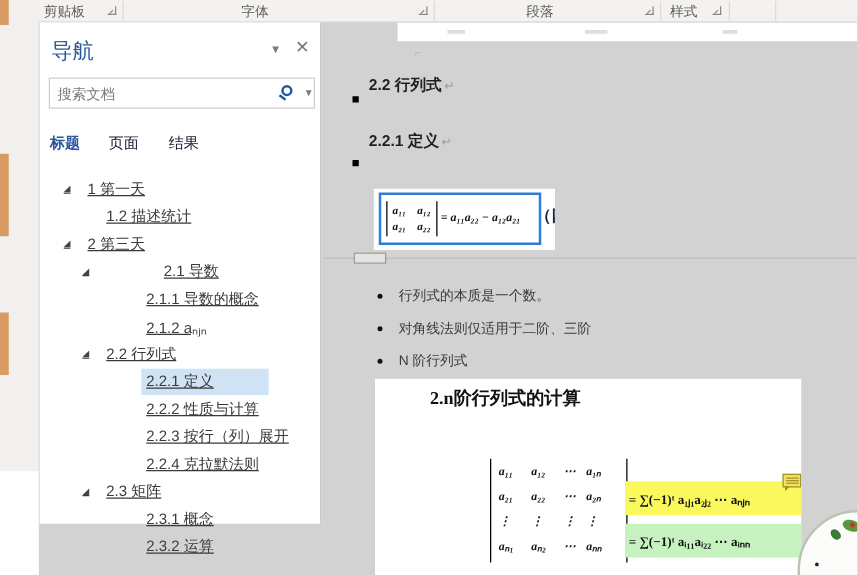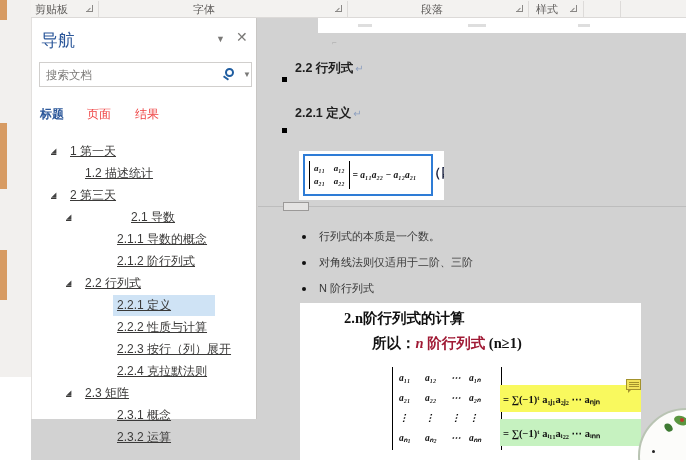--- a/index.html
+++ b/index.html
@@ -25,21 +25,21 @@
   .navpane { position:absolute; left:31px; top:18px; width:226px; height:401px; background:#fff; border-left:1px solid #e2e0de; border-right:1px solid #c8c6c4; }
   .nav-title { position:absolute; left:9px; top:11px; font-size:17px; color:#2b579a; }
   .nav-chevron { position:absolute; left:184px; top:16px; font-size:9px; color:#7a7977; cursor:default; }
   .nav-close { position:absolute; left:204px; top:11px; font-size:14px; color:#7a7977; cursor:default; }
   .searchbox { position:absolute; left:7px; top:44px; width:213px; height:25px; background:#fff; border:1px solid #d1cfcd; }
   .search-ph { position:absolute; left:6px; top:5px; font-size:11.5px; color:#7c7a78; }
   .search-icon { position:absolute; left:185px; top:5px; width:9px; height:9px; border:2px solid #1f5da0; border-radius:50%; }
   .search-icon::after { content:""; position:absolute; left:-4px; top:7px; width:6px; height:2px; background:#1f5da0; transform:rotate(35deg); }
   .search-caret { position:absolute; left:203px; top:7px; font-size:8px; color:#7a7977; }
   .navtabs { position:absolute; left:0; top:86px; width:100%; height:20px; font-size:12px; }
-  .navtab { position:absolute; top:2px; color:#ef4444; }
+  .navtab { position:absolute; top:2px; color:#0f172a; }
   .navtab.active { color:#2b579a; font-weight:bold; }
   .t0 { left:8px; } .t1 { left:55px; } .t2 { left:103px; }
 
   #nav-tree { position:absolute; left:0; top:122px; width:224px; }
   .trow { height:22px; display:flex; align-items:center; font-size:12px; color:#3b3a39; white-space:nowrap;text-decoration:underline; }
   .tri { width:9px; font-size:7px; color:#444; margin-right:6px; flex:0 0 9px; }
   .tri.hidden { visibility:hidden; }
   .tlabel { padding:2px 4px; }
   .tlabel.sel { background:#cfe3f5; padding-right:44px; }
 
@@ -151,21 +151,21 @@
         <div class="trow" style="padding-left: 34px; gap: 46px;">
     <span class="tri">◢</span>
     <span class="tlabel">2.1 导数</span>
   </div>
         <div class="trow" style="padding-left: 66px;">
     <span class="tri hidden">◢</span>
     <span class="tlabel">2.1.1 导数的概念</span>
   </div>
         <div class="trow" style="padding-left: 66px;">
     <span class="tri hidden">◢</span>
-    <span class="tlabel">2.1.2 阶行列式</span>
+    <span class="tlabel">2.1.2 aₙⱼₙ</span>
   </div>
         <div class="trow" style="padding-left: 34px;">
     <span class="tri">◢</span>
     <span class="tlabel">2.2 行列式</span>
   </div>
         <div class="trow" style="padding-left: 66px;">
     <span class="tri hidden">◢</span>
     <span class="tlabel sel">2.2.1 定义</span>
   </div>
         <div class="trow" style="padding-left: 66px;">
@@ -235,23 +235,20 @@
       <span class="bdot"></span>
       <span class="btext">对角线法则仅适用于二阶、三阶</span>
     </div>
     <div class="bullet-row b2">
       <span class="bdot"></span>
       <span class="btext">N 阶行列式</span>
     </div>
 
     <div class="slide">
       <div class="slide-title">2.n阶行列式的计算</div>
-      <div class="slide-line2">
-        <span>所以：</span><span class="maroon it">n</span><span class="maroon"> 阶行列式 </span><span>(n≥1)</span>
-      </div>
       <div class="matrix-wrap">
         <div id="matrix">
             <span>a₁₁</span>
             <span>a₁₂</span>
             <span>⋯</span>
             <span>a₁ₙ</span>
             <span>a₂₁</span>
             <span>a₂₂</span>
             <span>⋯</span>
             <span>a₂ₙ</span>

